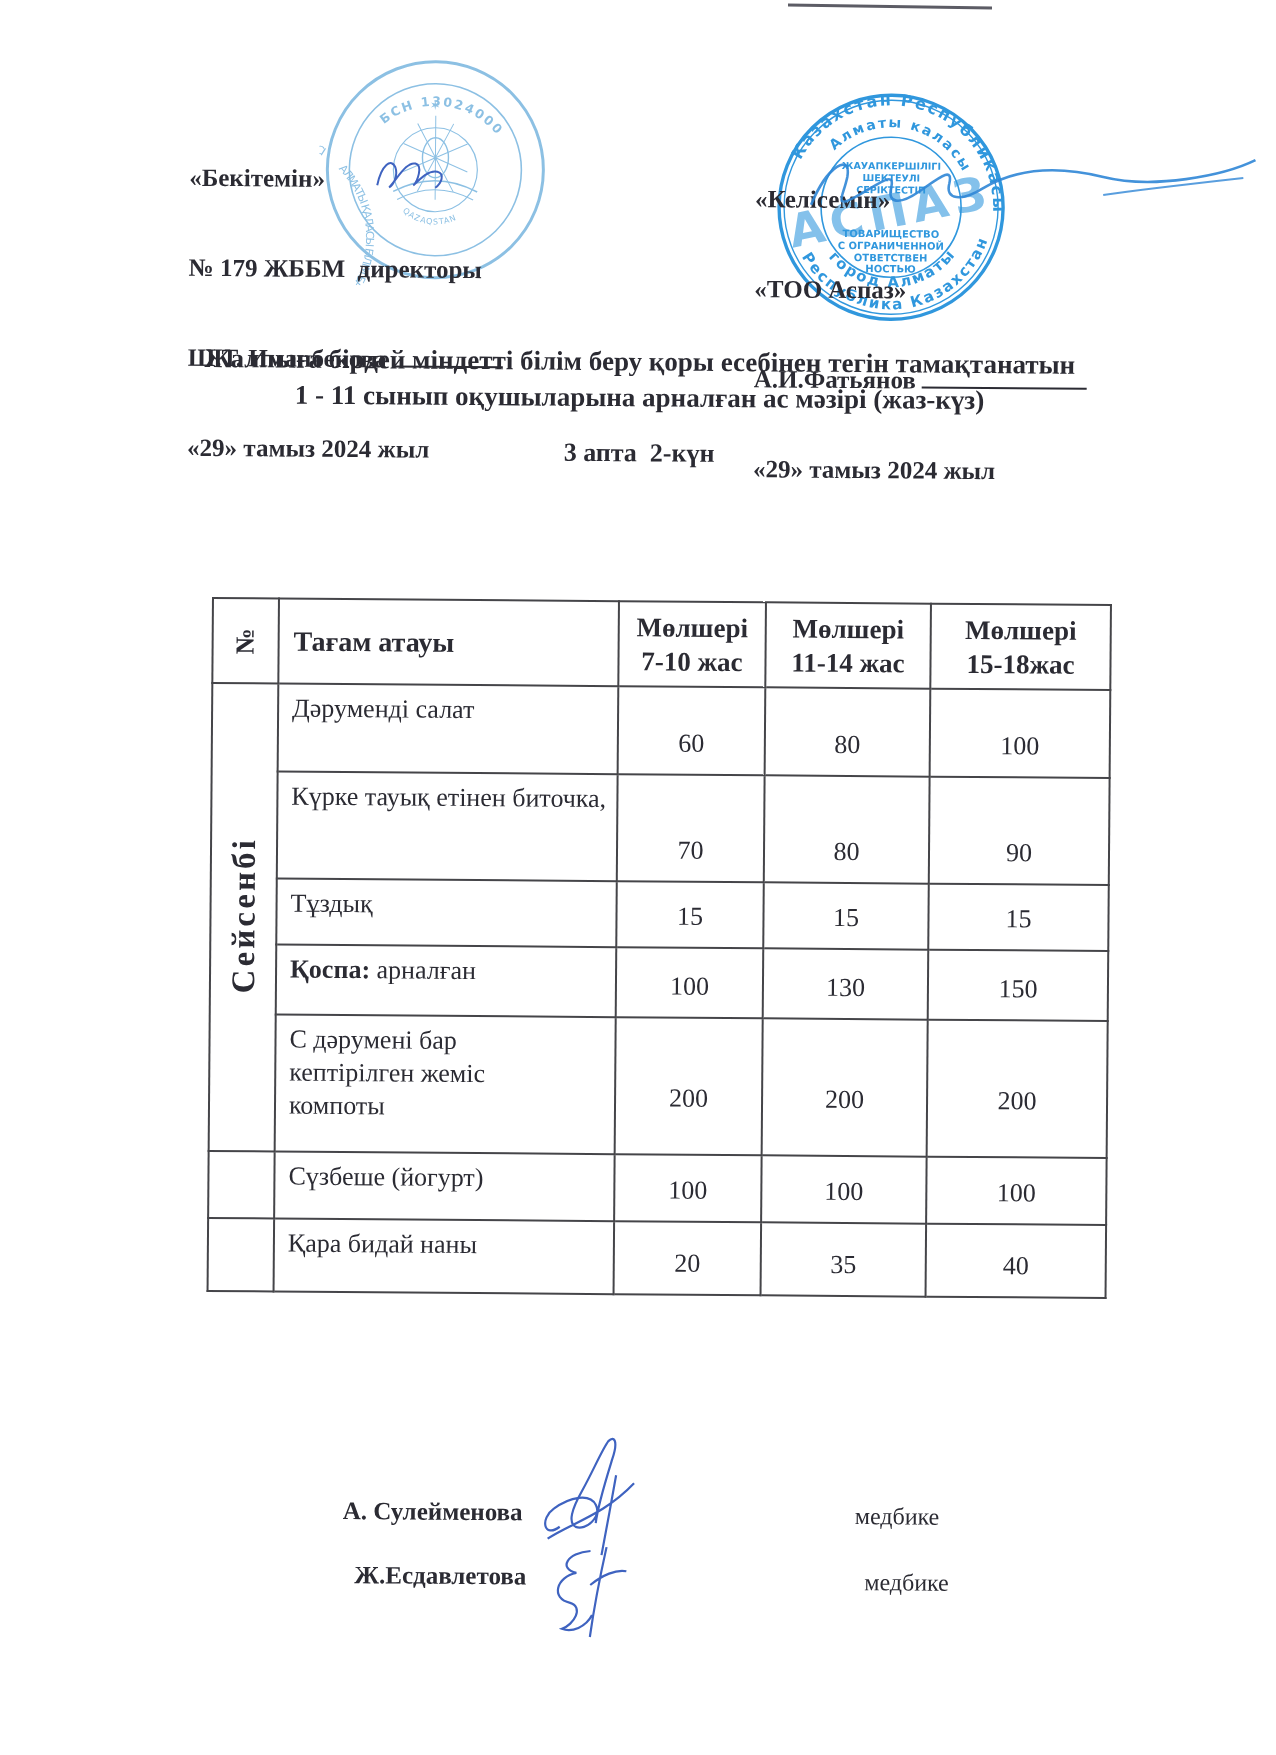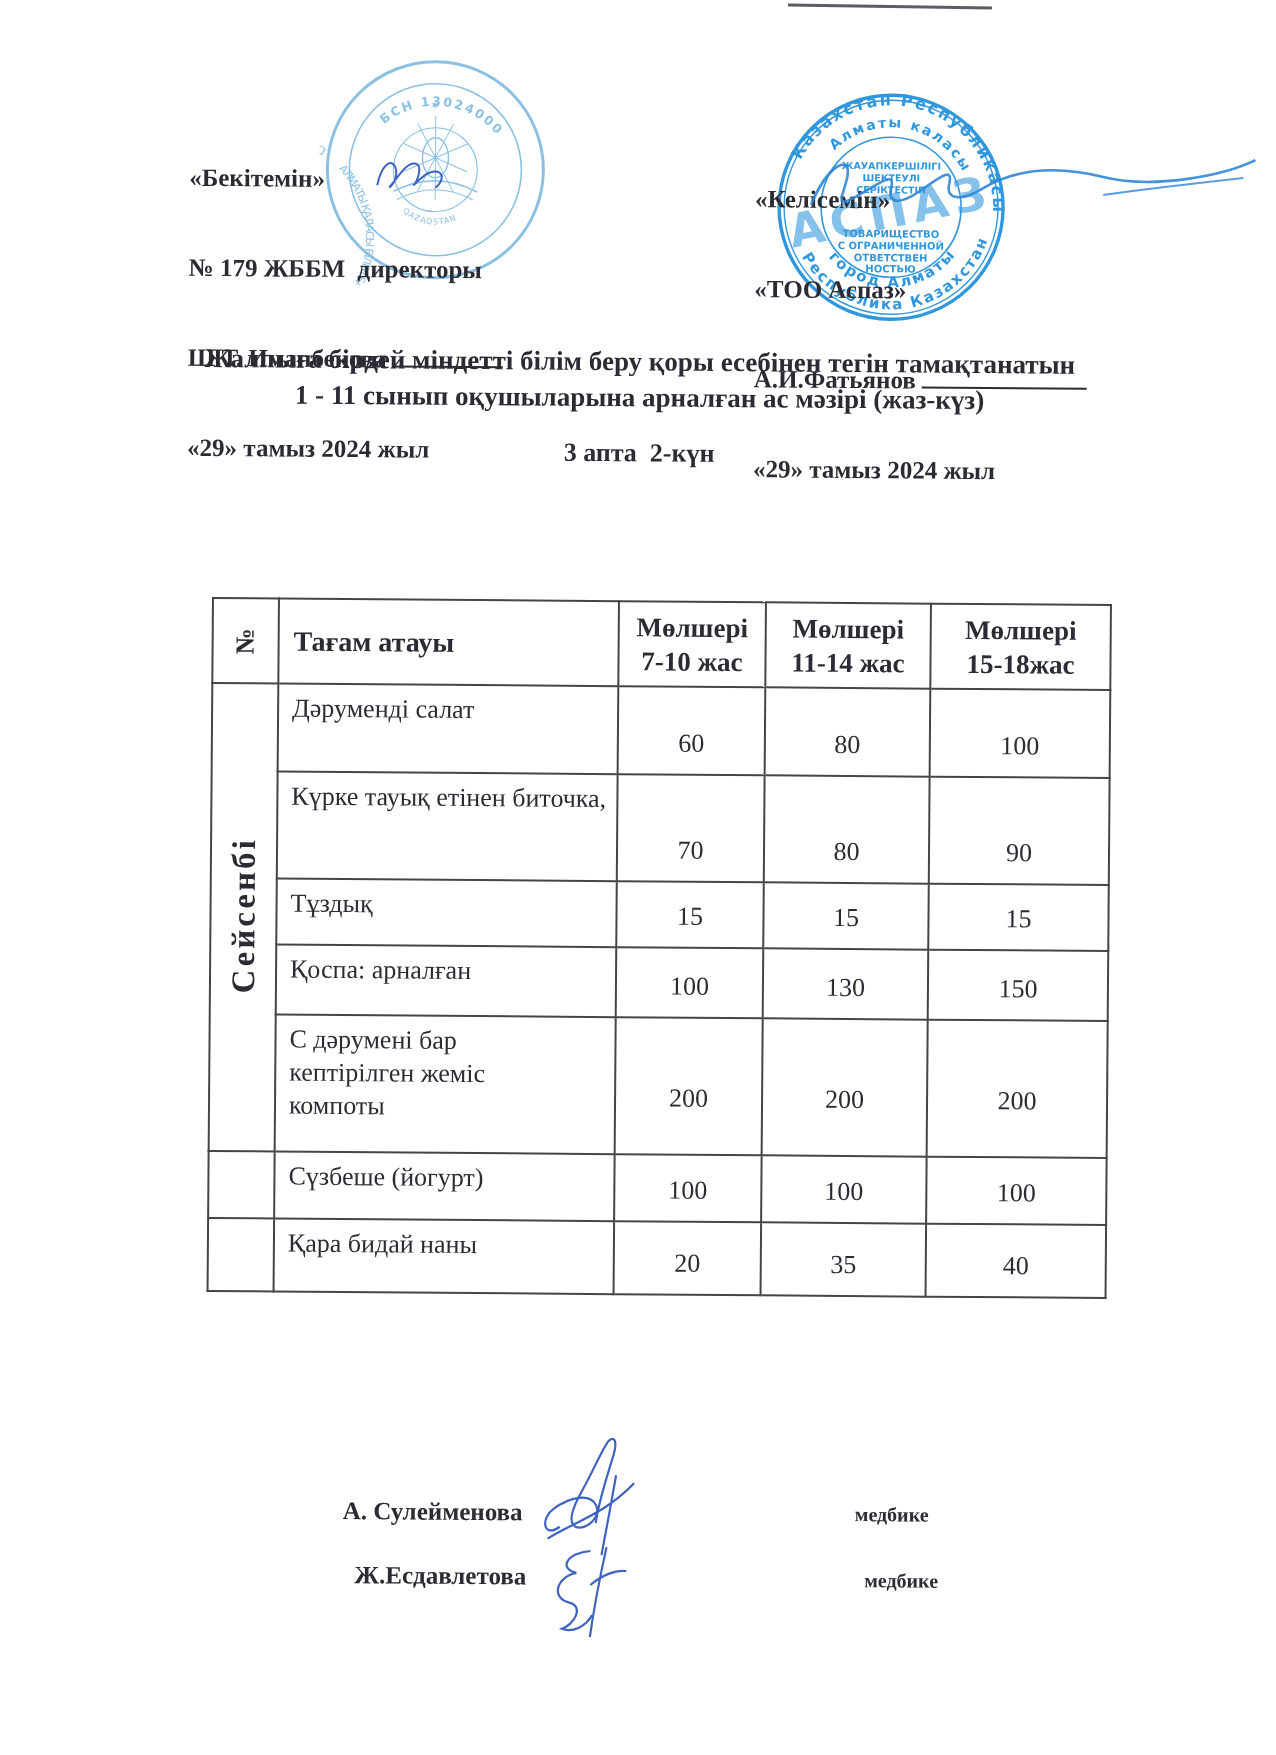--- a/index.html
+++ b/index.html
@@ -3,21 +3,21 @@
 <meta charset="utf-8">
 <style>
   html,body{margin:0;padding:0;background:#e8e8e8;}
   .page{
     position:relative;width:1276px;height:1755px;background:#ffffff;
     overflow:hidden;font-family:"Liberation Serif", serif;color:#2b2b33;
   }
   .tilt{position:absolute;left:0;top:0;width:1276px;height:1755px;
     transform:rotate(0.45deg);transform-origin:212px 597px;}
   .abs{position:absolute;}
-  .bold{font-weight:normal;}
+  .bold{font-weight:bold;}
   
   .approve{font-size:25px;font-weight:bold;line-height:30px;white-space:pre;}
   .approve .ln{display:block;}
   .uline{display:inline-block;border-bottom:2px solid #2b2b33;height:20px;vertical-align:baseline;}
   
   .title{width:1100px;left:88px;top:340px;text-align:center;font-size:27px;font-weight:bold;line-height:36px;}
   .subtitle{left:0;top:435px;width:1276px;text-align:center;font-size:26px;font-weight:bold;white-space:pre;}
   
   table.menu{border-collapse:collapse;table-layout:fixed;}
   table.menu td,table.menu th{border:2px solid #454549;box-sizing:border-box;}
@@ -30,21 +30,21 @@
   tr.r1{height:88px;} tr.r2{height:107px;} tr.r3{height:66px;} tr.r4{height:70px;}
   tr.r5{height:137px;} tr.r6{height:67px;} tr.r7{height:73px;}
   td.dish{vertical-align:top;text-align:left;padding:7px 10px 0 13px;font-size:26px;line-height:33px;}
   td.val{vertical-align:bottom;text-align:center;padding-bottom:15px;font-size:26px;}
   td.daycell{vertical-align:middle;text-align:center;}
   td.numempty{width:66px;}
   .num-rot{display:inline-block;transform:rotate(-90deg);font-weight:bold;font-size:26px;}
   .day-vert{writing-mode:vertical-rl;transform:rotate(180deg);font-weight:bold;font-size:33px;letter-spacing:3px;margin:0 auto;}
   
   .sig-name{font-size:25px;font-weight:bold;}
-  .sig-role{font-size:20px;font-weight:bold;}
+  .sig-role{font-size:24px;}
   
   .edge-artifact{left:788px;top:5px;width:204px;height:3px;background:#40404a;opacity:.85;transform:rotate(0.8deg);}
   svg text{font-family:"DejaVu Sans", sans-serif;}
 </style>
 </head>
 <body>
 
 <div class="page">
   <div class="abs edge-artifact"></div>
   <div class="tilt">

